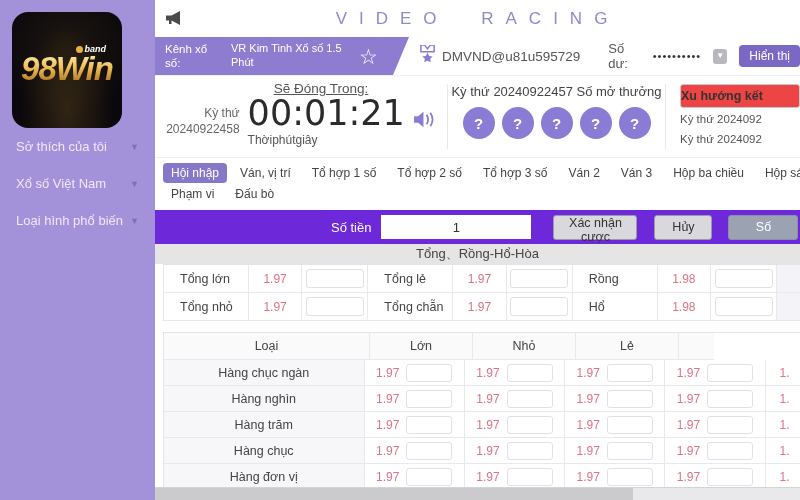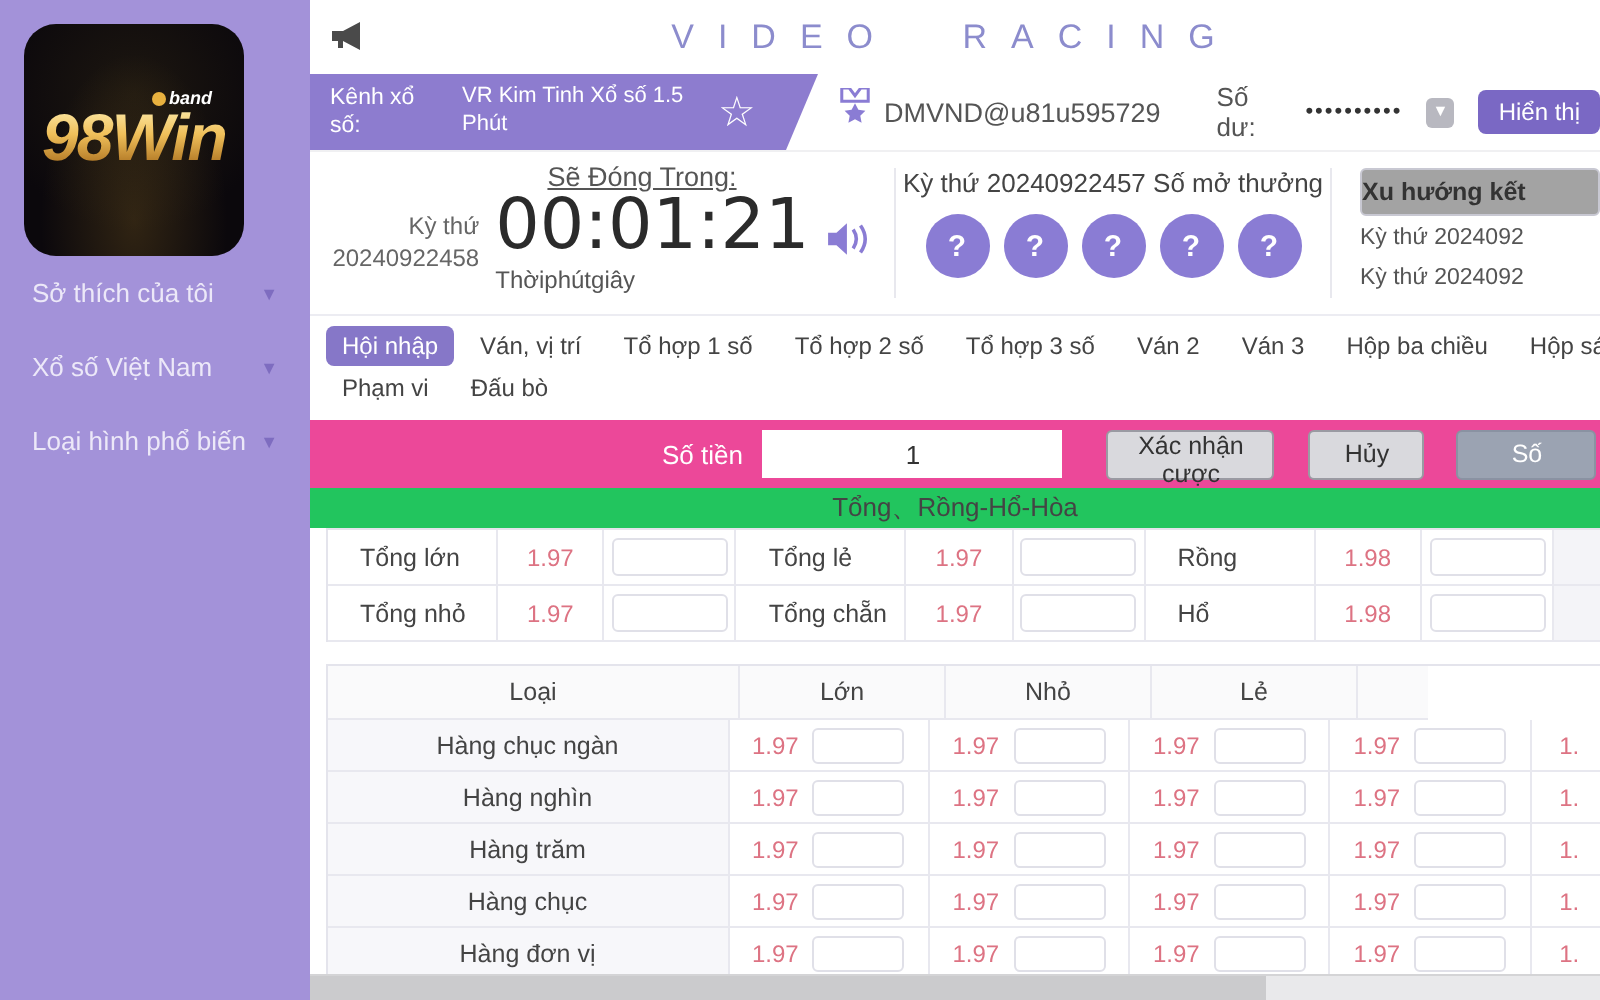--- a/index.html
+++ b/index.html
@@ -60,43 +60,43 @@
   .cd-time { font-size:35px; color:#2b2b2b; font-family:"DejaVu Sans", sans-serif; line-height:1; }
   .cd-units { display:flex; justify-content:flex-start; font-size:12px; color:#555; margin-top:2px; }
   .vdiv { width:1px; background:#e8e8ee; margin:8px 0; }
   .cd-mid { width:232px; text-align:center; padding-top:8px; }
   .cd-mid-head { font-size:13px; color:#444; }
   .balls { display:flex; justify-content:center; gap:7px; margin-top:8px; }
   .ball { width:32px; height:32px; border-radius:50%; background:#8a7cd4; color:#fff;
     font-size:15px; font-weight:bold; display:flex; align-items:center; justify-content:center; }
   .cd-right { flex:1; padding:8px 0 0 14px; white-space:nowrap; }
   .trend-btn { display:inline-block; border:1px solid #c8c8d2; border-radius:3px;
-    background:#a3a3a3; font-size:12.5px; font-weight:bold; color:#333;
+    background:#ef4444; font-size:12.5px; font-weight:bold; color:#333;
     padding:4px 0; min-width:120px; cursor:pointer; }
   .trend-row { font-size:11.5px; color:#555; line-height:1.45; margin-top:3px; }
 
   .tabs { border-top:1px solid #ececf2; padding:5px 8px 3px 8px; }
   .tab-row { display:flex; align-items:center; gap:5px; }
   .tab { font-size:12px; color:#444; padding:3px 8px; border-radius:4px; cursor:pointer; white-space:nowrap; }
   .tab.active { background:#8677c8; color:#fff; }
   .tab-row + .tab-row { margin-top:1px; }
 
-  .amount-bar { height:34px; background:#ec4899; display:flex; align-items:center;
+  .amount-bar { height:34px; background:#6d28d9; display:flex; align-items:center;
     padding-left:176px; margin-top:3px; }
   .amt-label { color:#fff; font-size:13px; }
   .amt-input { width:150px; height:24px; border:none; text-align:center; font-size:13px;
     color:#333; margin-left:10px; background:#fff; }
   .btn { height:25px; border:1px solid #9a9aa2; border-radius:3px; font-size:12.5px;
     color:#333; background:#d9d9dd; cursor:pointer; }
   .btn-confirm { width:84px; margin-left:22px; }
   .btn-cancel { width:58px; margin-left:17px; }
   .btn-number { width:70px; margin-left:16px; background:#9ba3b2; color:#fff; border-color:#8a92a2; }
 
   .sum-title { height:20px; line-height:20px; text-align:center; font-size:13px;
-    color:#444; background:#22c55e; }
+    color:#444; background:#e5e5e5; }
   .sum-grid { margin-left:8px; border-top:1px solid #e4e4ec; border-left:1px solid #e4e4ec; }
   .sum-row { display:flex; height:28px; }
   .sum-cell { border-right:1px solid #e8e8ef; border-bottom:1px solid #e8e8ef;
     display:flex; align-items:center; justify-content:center; }
   .sum-label { width:88px; font-size:12.5px; color:#444; justify-content:flex-start; padding-left:16px; }
   .sum-odds { width:56px; font-size:12px; color:#dd7383; }
   .sum-inp { width:69px; }
   .sum-part { width:24px; background:#f4f4f8; border-bottom:1px solid #e8e8ef; }
   .mini-input { width:58px; height:19px; border:1px solid #e0e0e8; border-radius:3px; background:#fff; }
 

